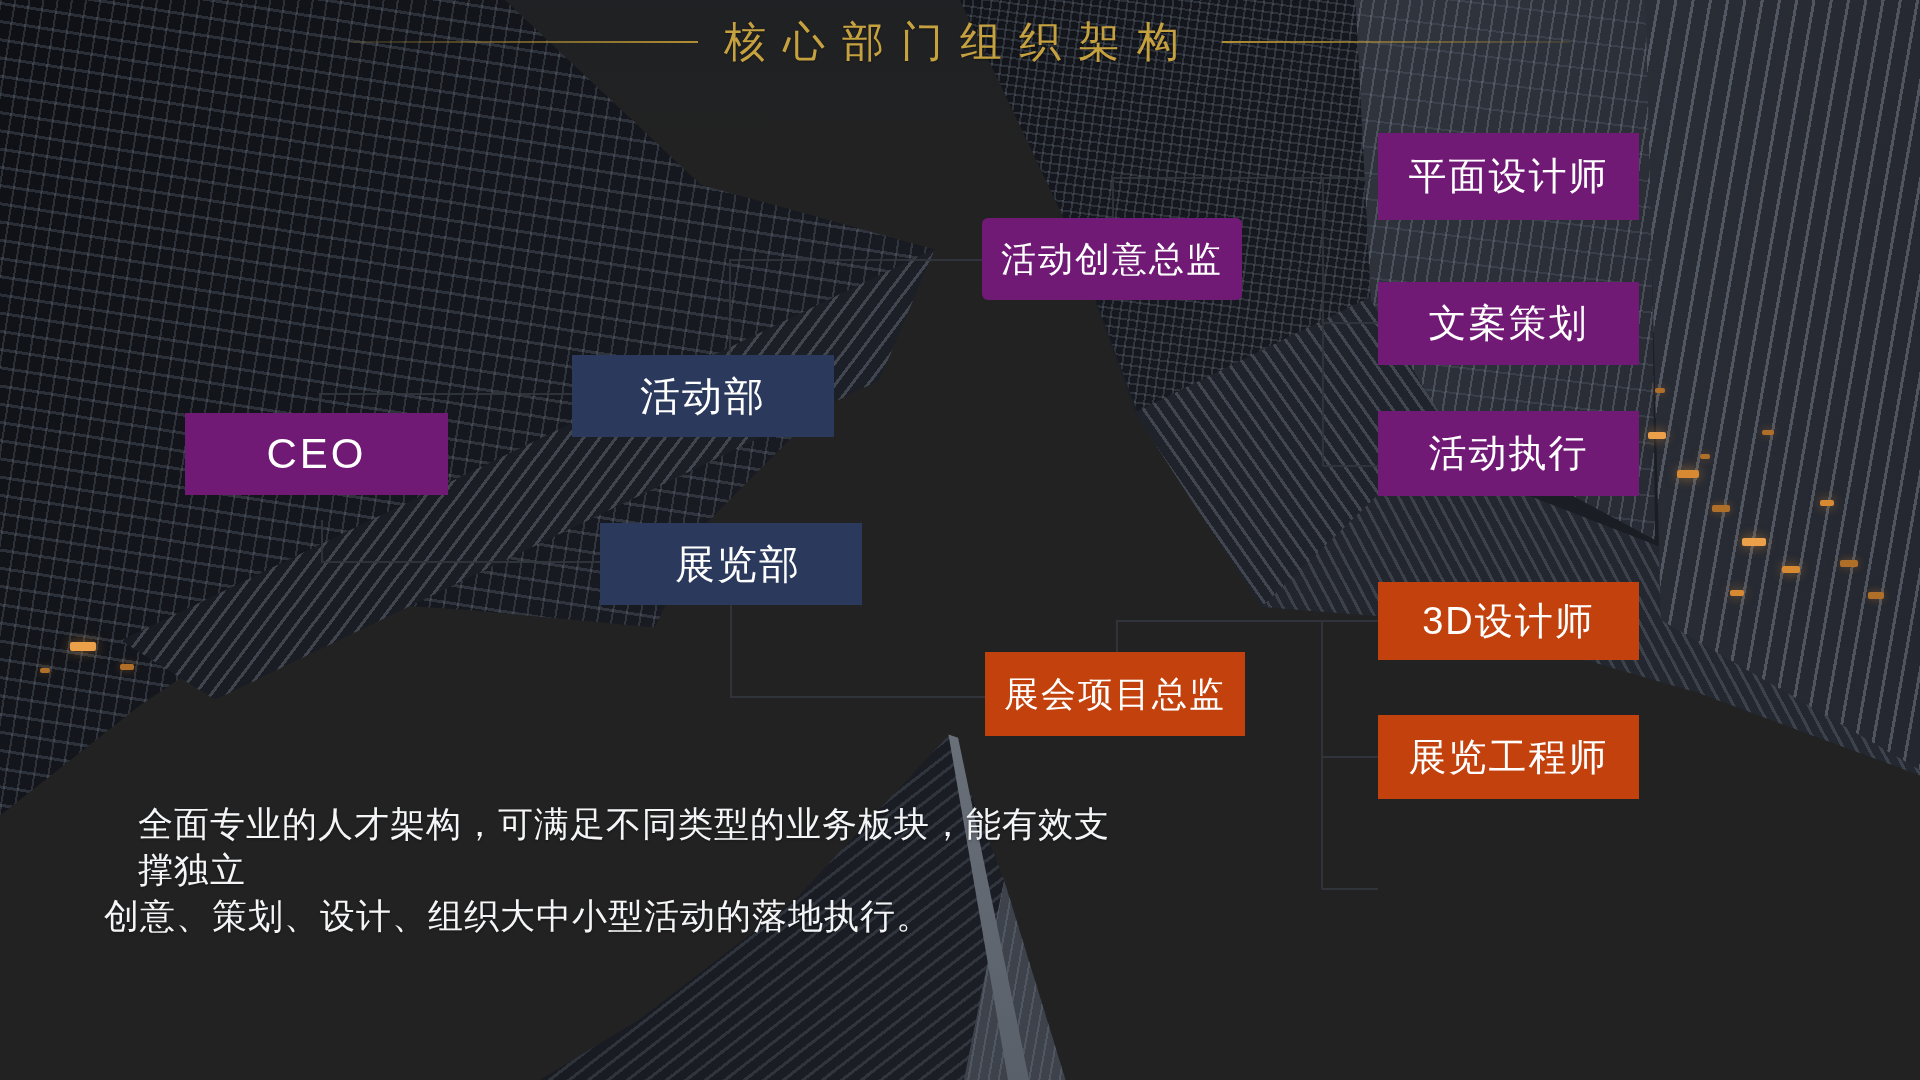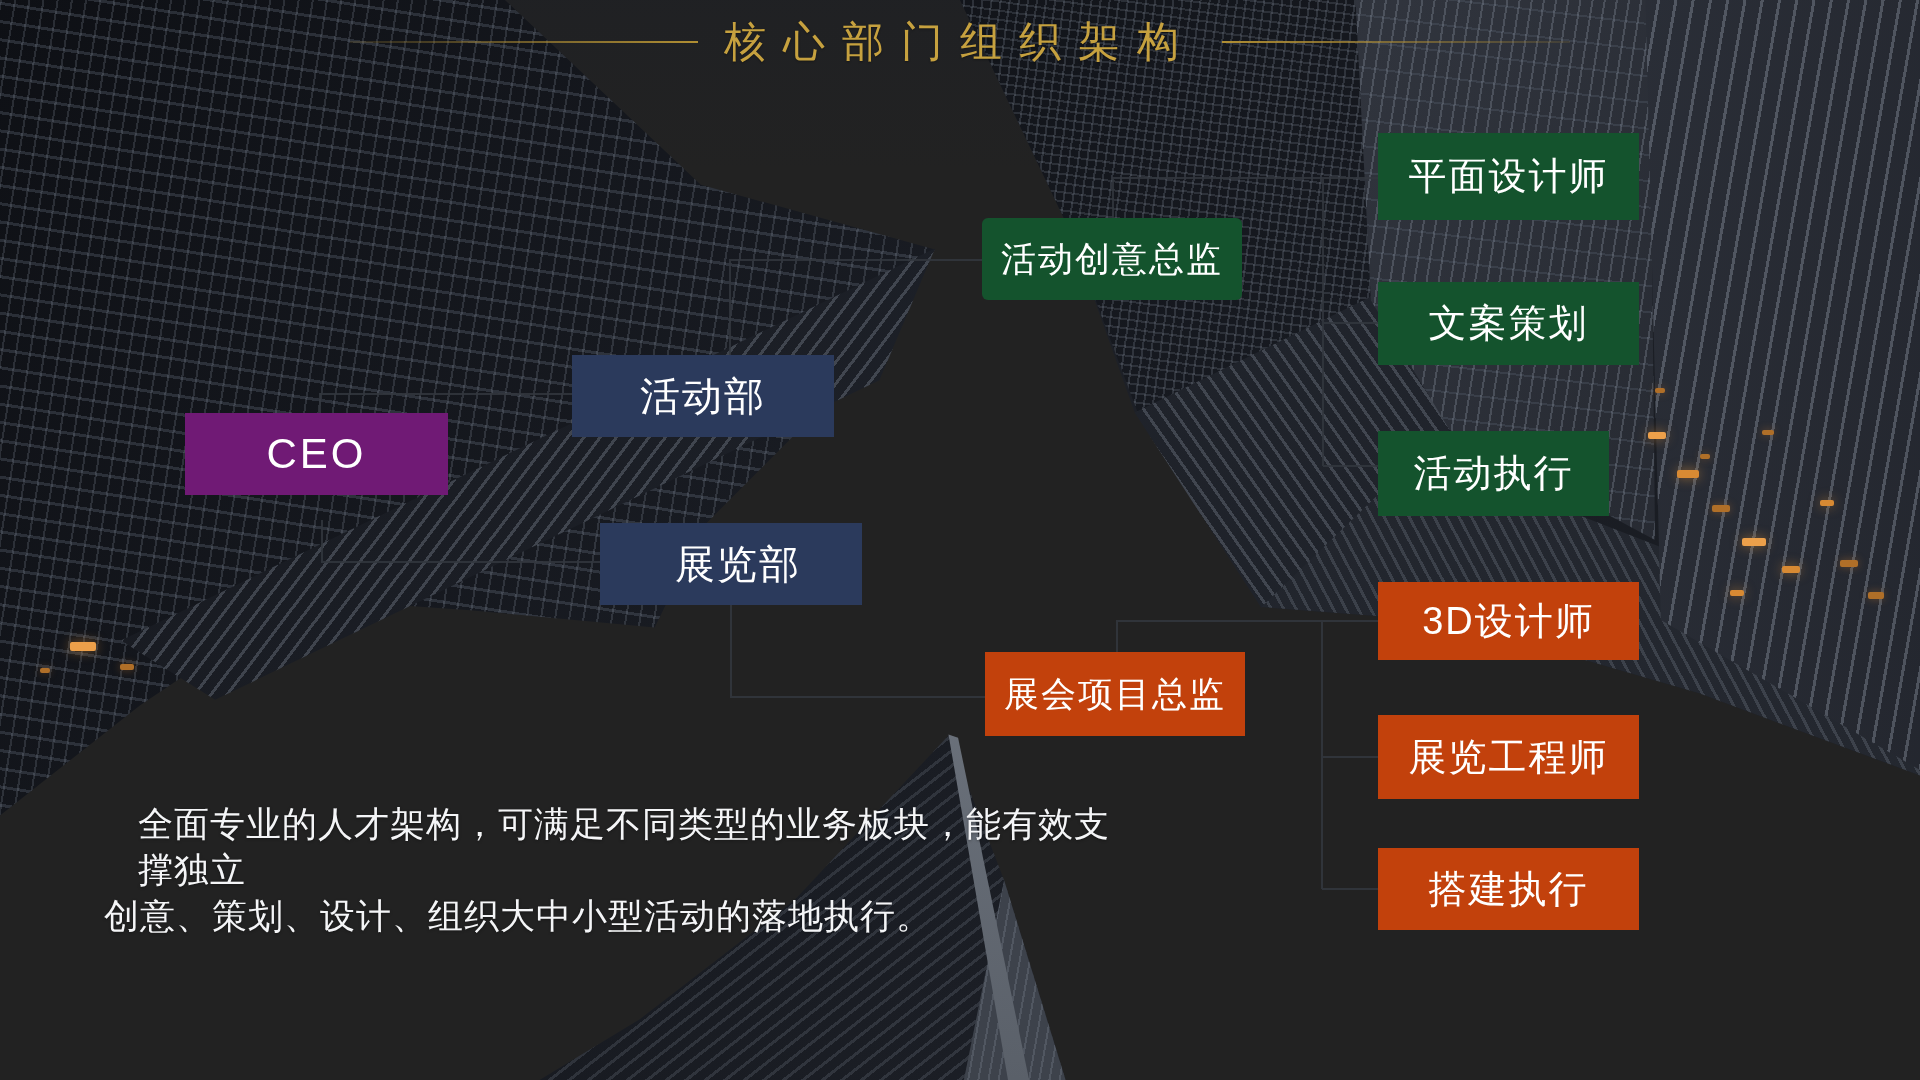--- a/index.html
+++ b/index.html
@@ -103,27 +103,27 @@
   .title-text{font-size:42px;letter-spacing:17px;color:#c6a13f;font-weight:400;
               text-shadow:0 1px 2px rgba(0,0,0,.35);white-space:nowrap;}
 
   
   .node{position:absolute;display:flex;align-items:center;justify-content:center;
         color:#ffffff;white-space:nowrap;font-weight:300;letter-spacing:2px;}
   .n-ceo{left:185px;top:413px;width:263px;height:82px;background:#701a75;font-size:42px;letter-spacing:3px;}
   .n-dept{background:#2b3a5c;font-size:40px;}
   .n-activity-dept{left:572px;top:355px;width:262px;height:82px;}
   .n-exhibition-dept{left:600px;top:523px;width:262px;height:82px;padding-left:14px;}
-  .n-cyan{background:#14532d;}
+  .n-cyan{background:#701a75;}
   .n-teal{background:#c2410c;}
   .n-creative-director{left:982px;top:218px;width:260px;height:82px;font-size:35px;border-radius:6px;}
   .n-project-director{left:985px;top:652px;width:260px;height:84px;font-size:35px;}
   .n-graphic-designer{left:1378px;top:133px;width:261px;height:87px;font-size:38px;}
   .n-copywriter{left:1378px;top:282px;width:261px;height:83px;font-size:38px;}
-  .n-activity-execution{left:1378px;top:431px;width:231px;height:85px;font-size:38px;}
+  .n-activity-execution{left:1378px;top:411px;width:261px;height:85px;font-size:38px;}
   .n-designer-3d{left:1378px;top:582px;width:261px;height:78px;font-size:38px;}
   .n-exhibition-engineer{left:1378px;top:715px;width:261px;height:84px;font-size:38px;}
   .n-construction-execution{left:1378px;top:848px;width:261px;height:82px;font-size:38px;}
 
   
   .desc{position:absolute;left:104px;top:802px;width:1030px;
         font-family:"Liberation Serif","DejaVu Serif",serif;
         font-size:35px;line-height:46px;color:#f4f5f7;letter-spacing:1px;
         text-shadow:0 1px 3px rgba(0,0,0,.35);}
   .desc .ind{padding-left:34px;}
@@ -188,20 +188,19 @@
   <div class="node n-ceo">CEO</div>
   <div class="node n-dept n-activity-dept">活动部</div>
   <div class="node n-dept n-exhibition-dept">展览部</div>
   <div class="node n-cyan n-creative-director">活动创意总监</div>
   <div class="node n-teal n-project-director">展会项目总监</div>
   <div class="node n-cyan n-graphic-designer">平面设计师</div>
   <div class="node n-cyan n-copywriter">文案策划</div>
   <div class="node n-cyan n-activity-execution">活动执行</div>
   <div class="node n-teal n-designer-3d">3D设计师</div>
   <div class="node n-teal n-exhibition-engineer">展览工程师</div>
-  <div class="node n-teal n-construction-execution">搭建执行</div>
 
   <div class="desc">
     <div class="ind">全面专业的人才架构，可满足不同类型的业务板块，能有效支撑独立</div>
     <div>创意、策划、设计、组织大中小型活动的落地执行。</div>
   </div>
 
 </div>
 
 </body></html>

